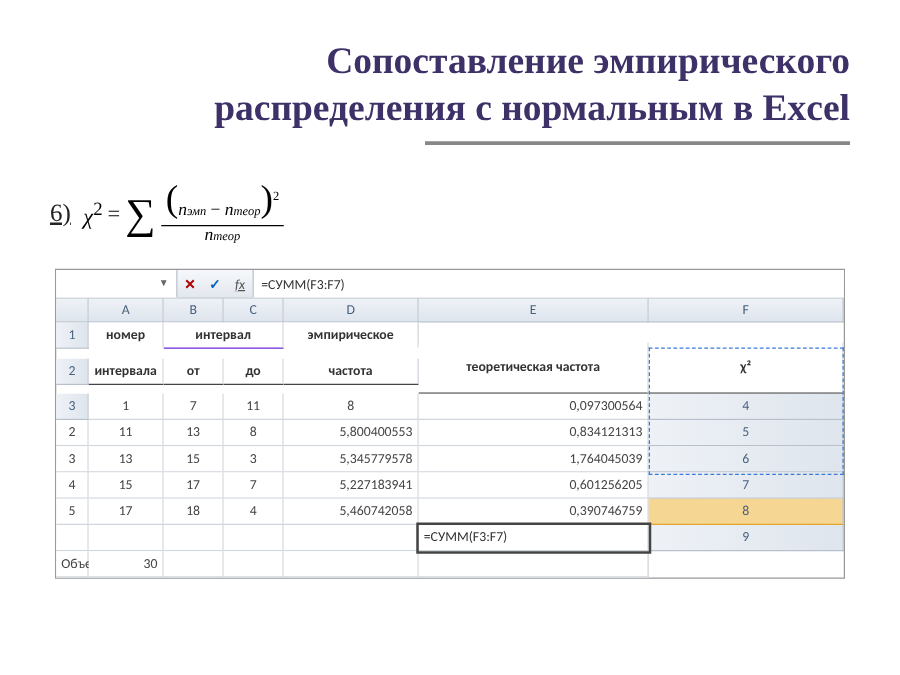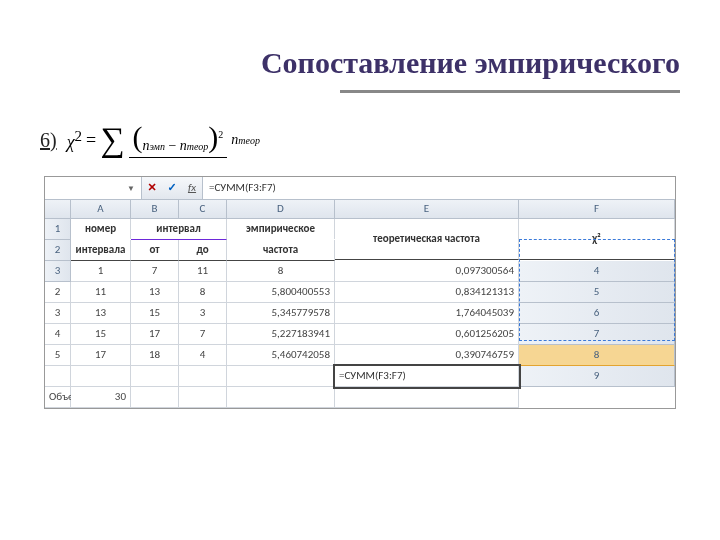--- a/index.html
+++ b/index.html
@@ -14,21 +14,21 @@
   }
   .slide {
     padding: 20px 40px;
   }
   .title {
     font-size: 30px;
     font-weight: bold;
     color: #3d3168;
     text-align: right;
     line-height: 1.25;
-    margin: 24px 0 8px 0;
+    margin: 10px 0 8px 0;
   }
   .title-rule {
     height: 3px;
     background: #888;
     margin-left: 300px;
     margin-right: 0;
     margin-bottom: 30px;
   }
   .step-row {
     display: flex;
@@ -44,21 +44,21 @@
   .formula {
     font-family: 'Times New Roman', serif;
     font-size: 18px;
     display: flex;
     align-items: center;
     gap: 4px;
   }
   .sigma { font-size: 34px; line-height: 1; }
   .frac {
     display: inline-flex;
-    flex-direction: row;
+    flex-direction: column;
     align-items: center;
     font-size: 14px;
   }
   .frac .num { border-bottom: 1px solid #000; padding: 0 4px; }
   .frac .den { padding: 0 4px; }
   .paren { font-size: 30px; position: relative; top: -3px;}
   .sq { font-size: 10px; position: relative; top:-12px; }
   .sub { font-size: 10px; font-style: italic; }
 
   
@@ -133,41 +133,42 @@
   }
   .cell.center { text-align:center; }
   .cell.left { text-align:left; }
   .cell.header {
     background:#fff;
     font-weight:bold;
     color:#333;
     text-align:center;
     border-bottom:1px solid #444;
   }
-  .cell.header.tall { height:40px; line-height:14px; display:flex;align-items:center;justify-content:center; }
+  .cell.header.tall { height:40px; line-height:14px; display:flex;align-items:center;justify-content:center;margin-top:16px; }
   .cell.editing {
     background:#fff;
     color:#333;
     text-align:left;
     outline:2px solid #444;
     position:relative;
     z-index:2;
   }
   .marchingL, .marchingR {
     position:absolute;
     border:1px dashed #3a7ad9;
     pointer-events:none;
   }
 </style>
 </head>
 <body>
 
 <div class="slide">
   <div class="title">
     <span>Сопоставление эмпирического</span><br>
+    <span>распределения с нормальным в Excel</span>
   </div>
   <div class="title-rule"></div>
 
   <div class="step-row">
     <span class="step-text underline">6)</span>
     <span class="formula">
       <span><i>χ</i><sup>2</sup></span>
       <span>=</span>
       <span class="sigma">∑</span>
       <span class="frac">

